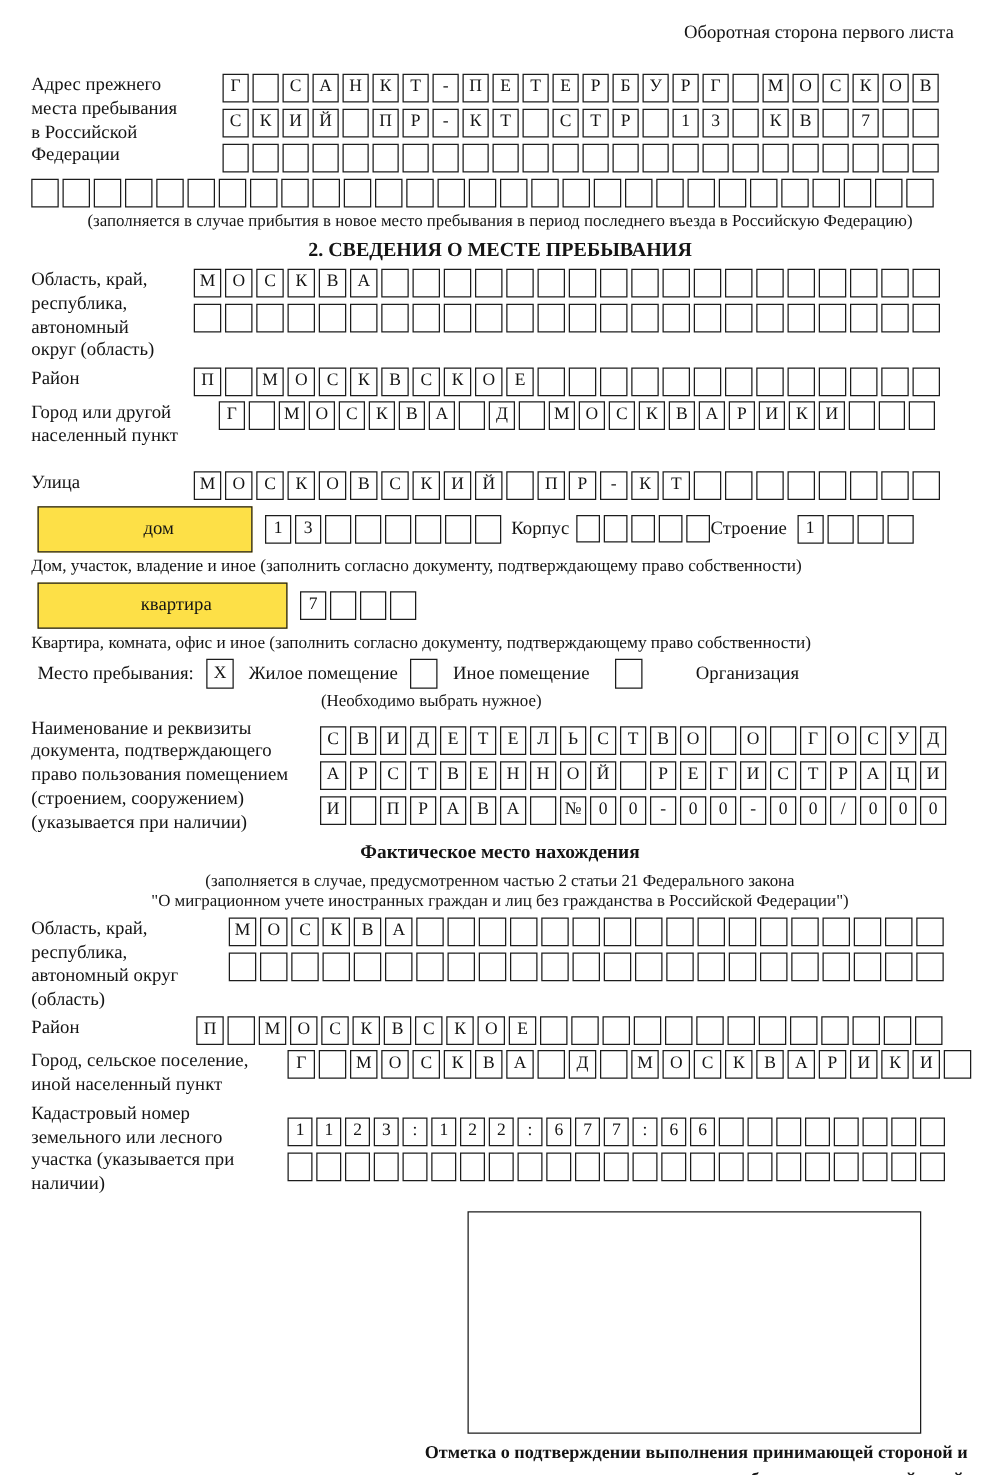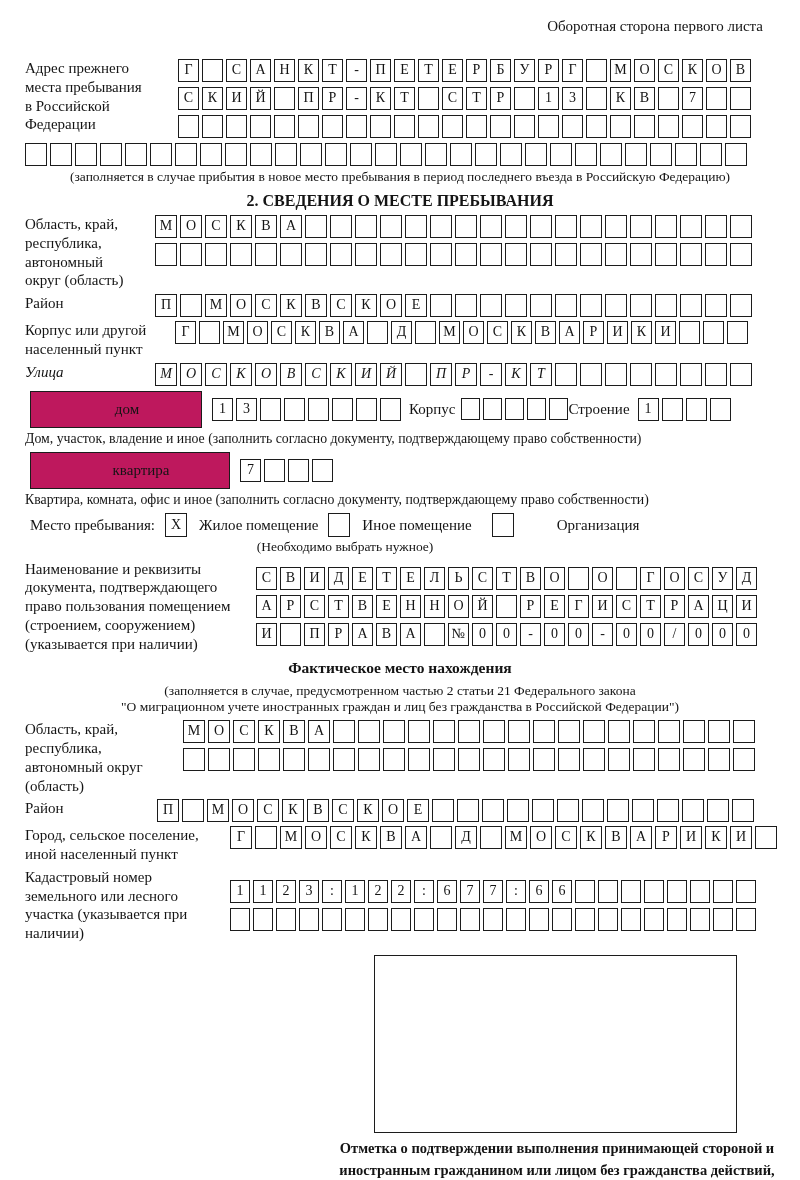--- a/index.html
+++ b/index.html
@@ -41,21 +41,21 @@
   .lw-fr    { flex-basis: 132px; }
   .lw-fcity { flex-basis: 205px; padding-right: 14px; }
   .lw-kad   { flex-basis: 205px; padding-right: 34px; }
 
   .note { font-size: 13.5px; text-align: center; }
   .sec-title { font-size: 16px; font-weight: bold; text-align: center; }
 
   .namedbox {
     border: 1.5px solid #1c1c1c; height: 37px;
     display: flex; align-items: center; justify-content: center;
-    font-size: 15px; background: #be185d; flex: 0 0 auto; padding-left: 22px;
+    font-size: 15px; background: #fde047; flex: 0 0 auto; padding-left: 22px;
   }
   .inline-lab { font-size: 15px; line-height: 24px; flex: 0 0 auto; }
   .chk {
     flex: 0 0 auto; width: 22px; height: 24px;
     border: 1.5px solid #1c1c1c;
     font-size: 14px; line-height: 21px; text-align: center; background: #fff;
   }
   .stamp-box {
     border: 1.6px solid #1c1c1c;
     width: 363px; height: 178px;
@@ -274,21 +274,21 @@
         <span class="cell"></span>
         <span class="cell"></span>
         <span class="cell"></span>
         <span class="cell"></span>
         <span class="cell"></span>
         <span class="cell"></span>
       </div>
   </div>
 
   <div class="frow" style="margin-top:4px;">
-    <div class="flabel lw-s1city">Корпус или другой населенный пункт</div>
+    <div class="flabel lw-s1city">Город или другой населенный пункт</div>
     <div class="grid" style="margin-left:20px;">
         <span class="cell">Г</span>
         <span class="cell"></span>
         <span class="cell">М</span>
         <span class="cell">О</span>
         <span class="cell">С</span>
         <span class="cell">К</span>
         <span class="cell">В</span>
         <span class="cell">А</span>
         <span class="cell"></span>
@@ -303,21 +303,21 @@
         <span class="cell">Р</span>
         <span class="cell">И</span>
         <span class="cell">К</span>
         <span class="cell">И</span>
         <span class="cell"></span>
         <span class="cell"></span>
         <span class="cell"></span>
       </div>
   </div>
 
-  <div class="frow" style="margin-top:4px;font-style:italic;">
+  <div class="frow" style="margin-top:18px;">
     <div class="flabel lw-s1">Улица</div>
     <div class="grid w22">
         <span class="cell">М</span>
         <span class="cell">О</span>
         <span class="cell">С</span>
         <span class="cell">К</span>
         <span class="cell">О</span>
         <span class="cell">В</span>
         <span class="cell">С</span>
         <span class="cell">К</span>

